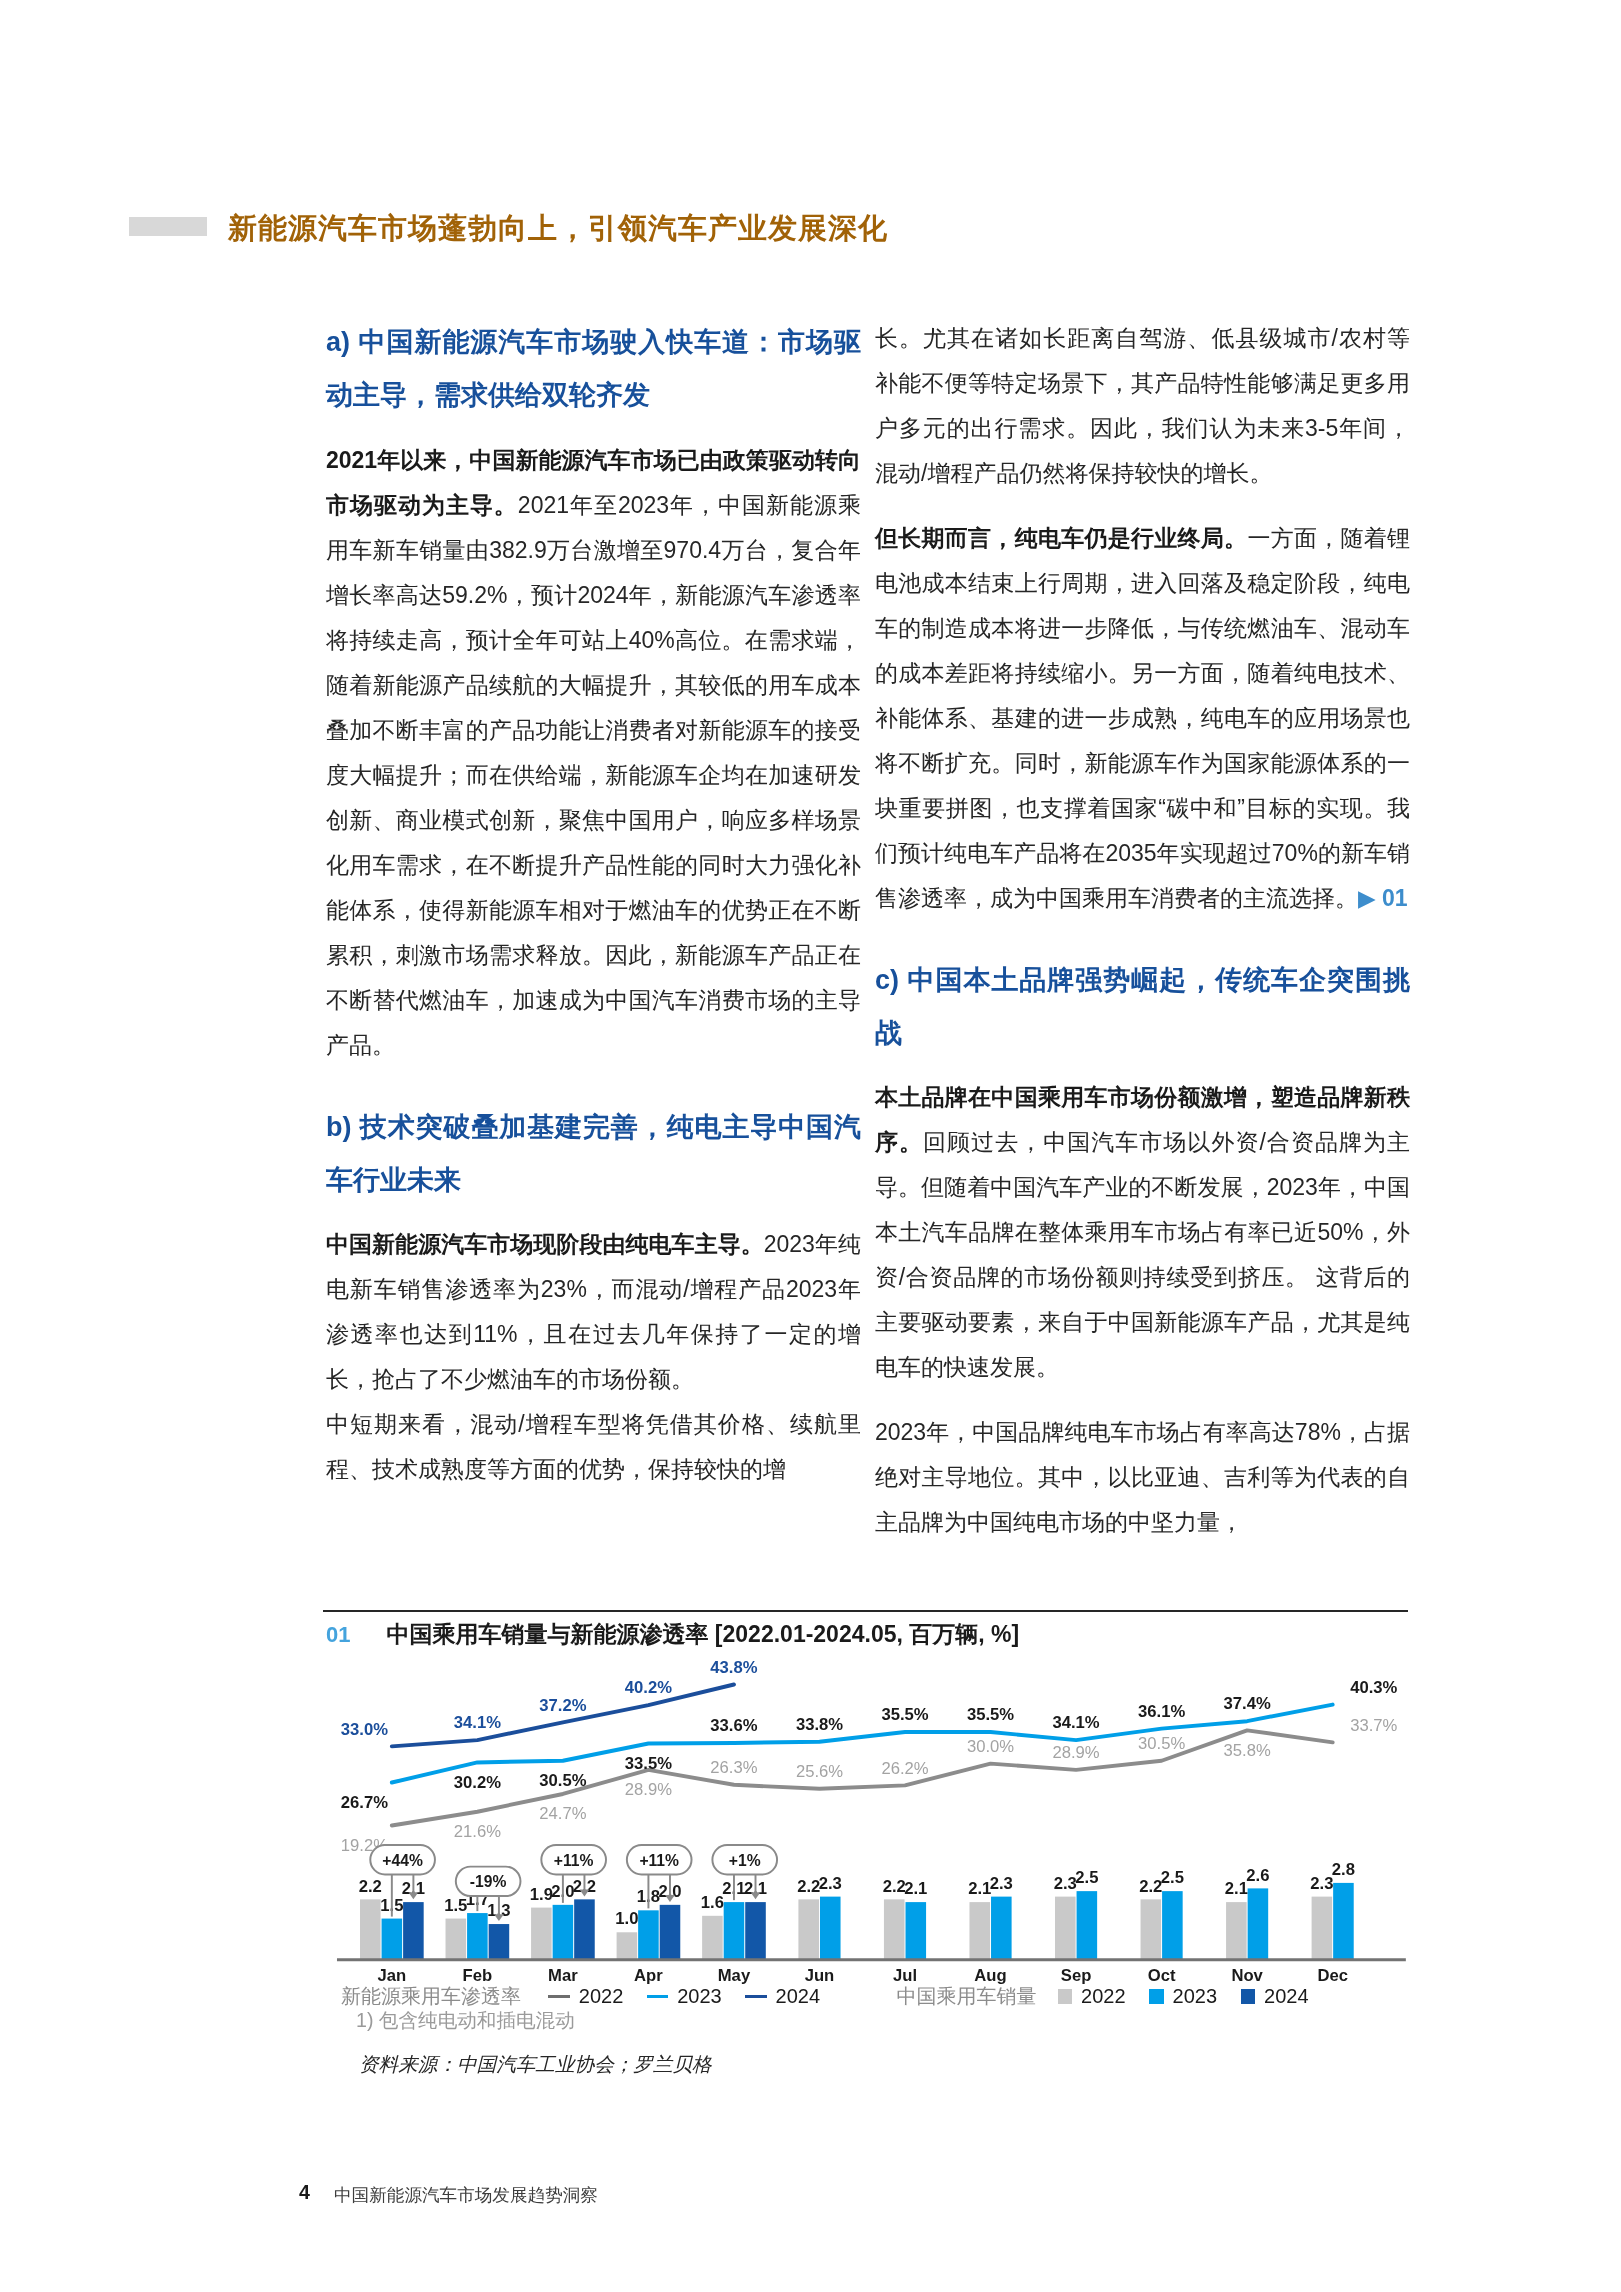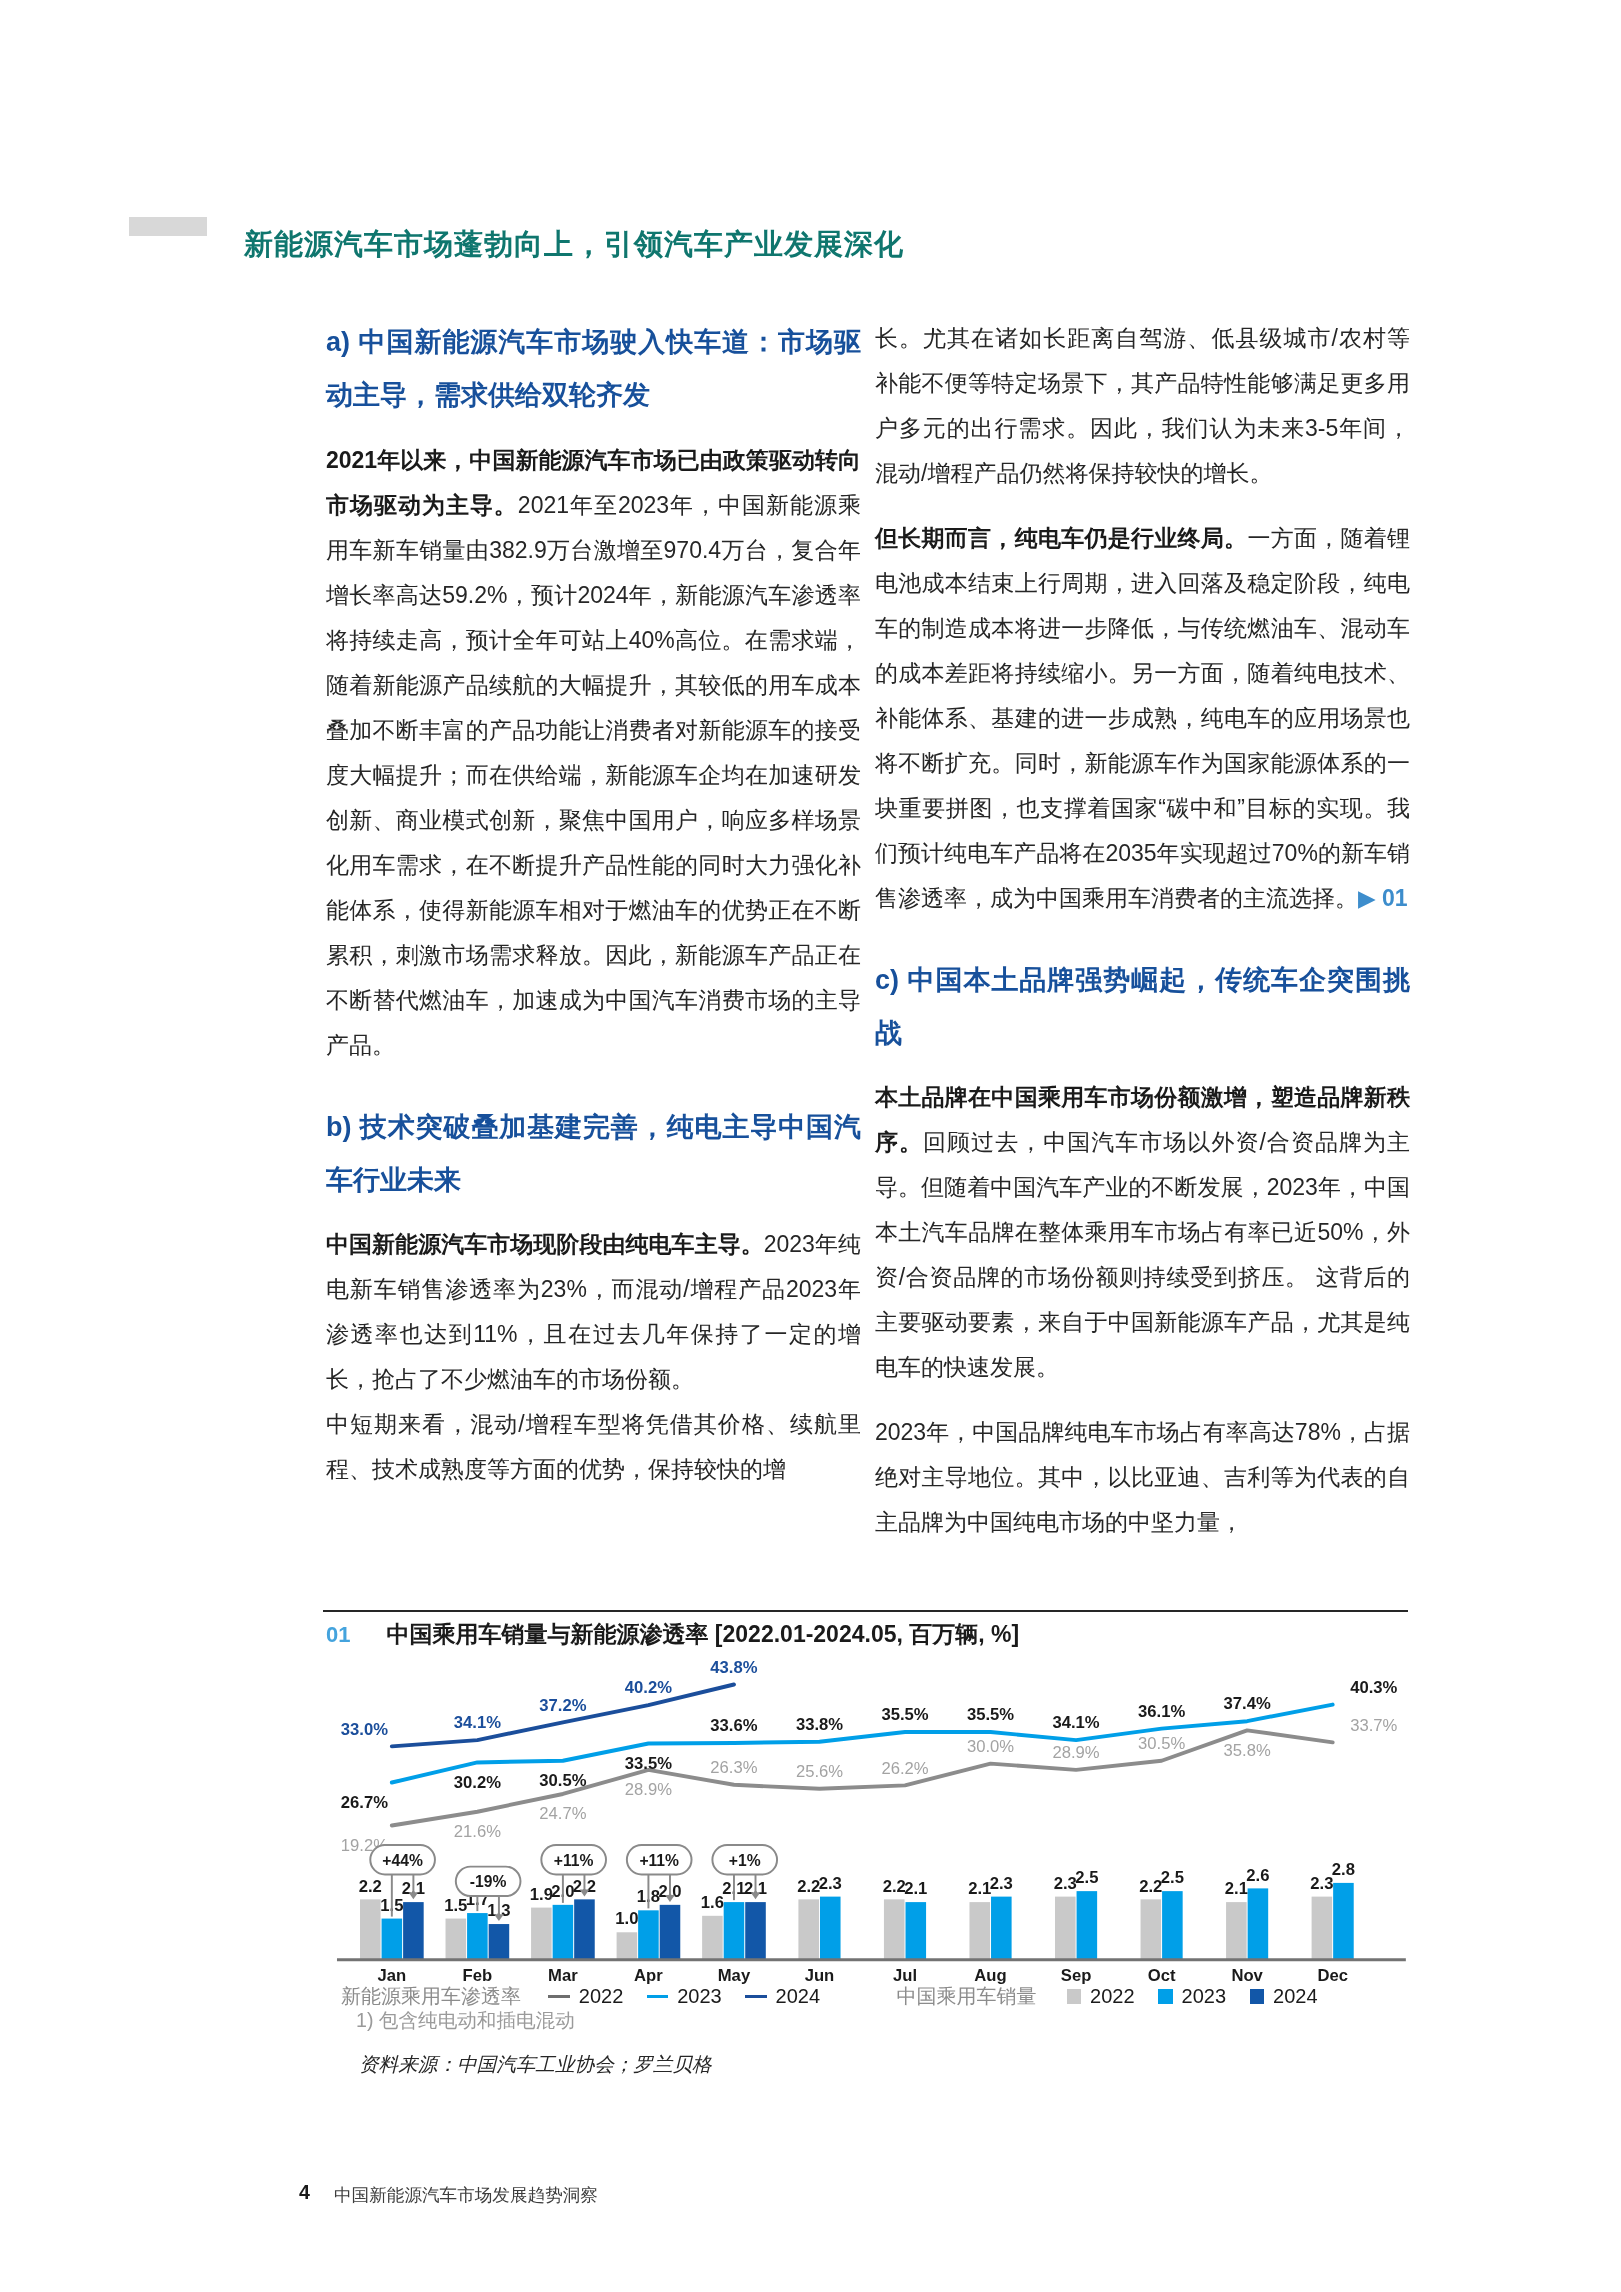--- a/index.html
+++ b/index.html
@@ -1,40 +1,40 @@
 <!DOCTYPE html>
 <html><head>
 <meta charset="utf-8">
 <style>
   html,body{margin:0;padding:0;background:#ffffff;}
   .page{position:relative;width:1621px;height:2293px;background:#ffffff;overflow:hidden;
         font-family:"Liberation Sans","DejaVu Sans",sans-serif;}
   .header-bar{position:absolute;left:129px;top:217px;width:78px;height:18.6px;background:#d8d8d8;}
-  .page-title{position:absolute;left:228px;top:209px;margin:16px;font-size:29px;font-weight:700;
-              color:#0f766e;letter-spacing:1px;}
+  .page-title{position:absolute;left:228px;top:209px;margin:0;font-size:29px;font-weight:700;
+              color:#a16207;letter-spacing:1px;}
   .col{position:absolute;top:316px;width:535px;font-size:23px;line-height:45px;color:#262626;
        text-align:justify;}
   .col-left{left:326px;}
   .col-right{left:875px;}
   .col h2{color:#17509b;font-size:27px;line-height:53px;font-weight:700;margin:0 0 15.7px 0;}
   .col h2.gap-top{margin-top:33px;}
   .col p{margin:0 0 19.6px 0;}
   .col p.tight{margin-bottom:0;}
   .col strong{color:#1a1a1a;}
   .fig-ref{color:#3d8dcc;font-weight:700;white-space:nowrap;}
   .fig-rule{position:absolute;left:323px;top:1610px;width:1085px;height:2px;background:#262626;}
   .fig-head{position:absolute;left:326px;top:1619px;display:flex;gap:36px;align-items:baseline;}
   .fig-num{color:#44a3dd;font-weight:700;font-size:22px;}
   .fig-title{color:#1a1a1a;font-weight:700;font-size:23px;}
   #chart-mount{position:absolute;left:323px;top:1656px;width:1088px;height:338px;}
   #chart-mount svg text{font-family:"Liberation Sans","DejaVu Sans",sans-serif;}
   .legend{position:absolute;left:341px;top:1983px;display:flex;align-items:center;font-size:20px;
           color:#1a1a1a;white-space:nowrap;}
   .legend .lg-label{color:#8c8c8c;margin-right:27.4px;}
-  .legend .lg-label.second{margin-left:53px;margin-right:30px;}
+  .legend .lg-label.second{margin-left:53px;margin-right:21px;}
   .lg-item{display:flex;align-items:center;margin-right:23.5px;}
   .lg-item .sw-line{display:inline-block;width:21.6px;height:3.9px;margin-right:8.8px;}
   .lg-item .sw-square{display:inline-block;width:14.7px;height:14.7px;margin-right:8.8px;}
   .footnote{position:absolute;left:356px;top:2007px;font-size:19.6px;color:#9a9a9a;}
   .source{position:absolute;left:359px;top:2051px;font-size:19.6px;color:#262626;font-style:italic;}
   .footer-page{position:absolute;left:299px;top:2181px;font-size:19.6px;font-weight:700;color:#1a1a1a;}
   .footer-title{position:absolute;left:334px;top:2183px;font-size:17.6px;color:#3d3d3d;}
 </style>
 </head>
 <body>

